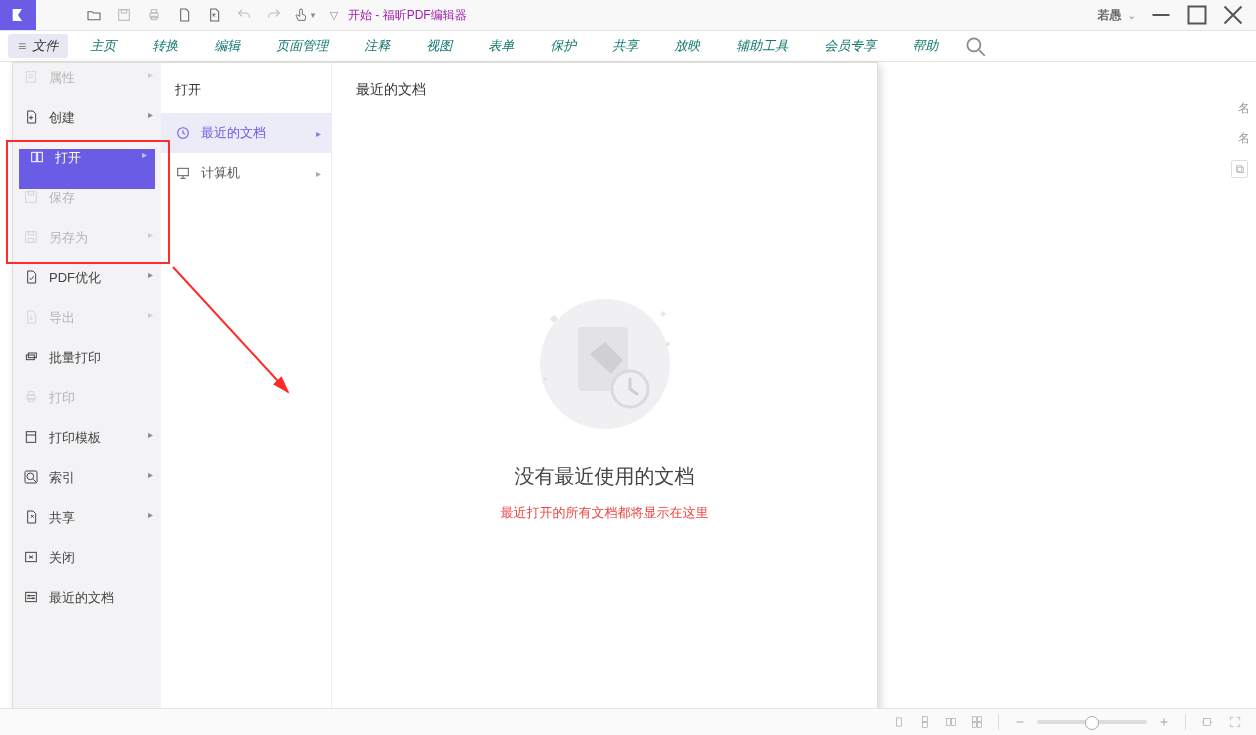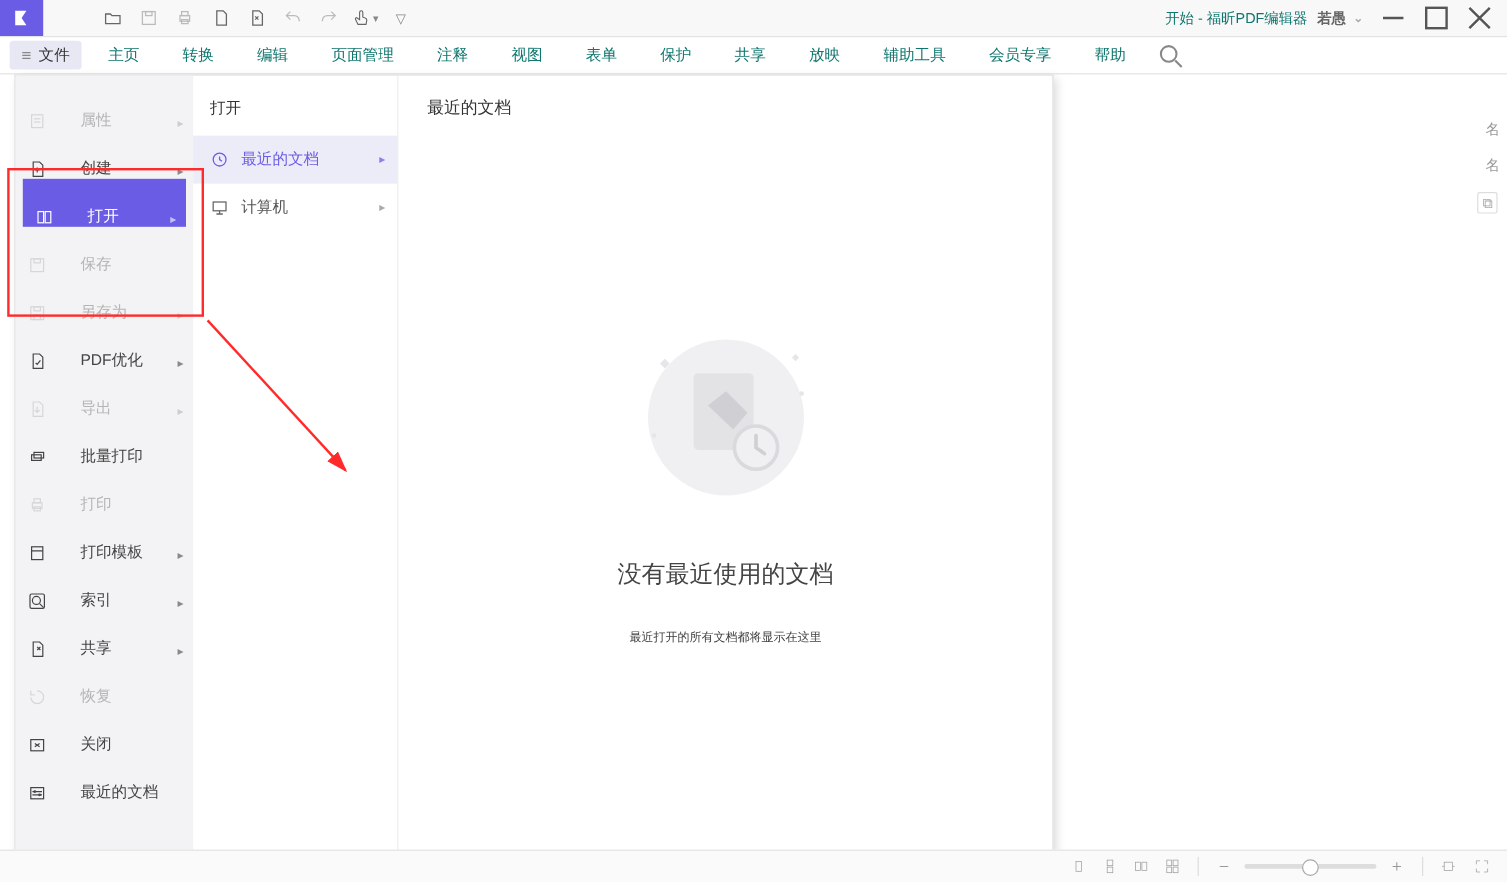--- a/index.html
+++ b/index.html
@@ -2,55 +2,55 @@
 <html><head>
 <meta charset="utf-8">
 <style>
   html,body{margin:0;padding:0;font-family:"Microsoft YaHei","Segoe UI",sans-serif;font-size:12px;color:#333;background:#fff;width:1256px;height:735px;overflow:hidden;user-select:none;}
   .titlebar{height:30px;background:#f8f8f8;display:flex;align-items:center;border-bottom:1px solid #e3e3e3;}
   .logo{width:36px;height:30px;background:#6B5CE6;display:flex;align-items:center;justify-content:center;}
   .logo svg{width:16px;height:16px;}
   .qat{display:flex;align-items:center;gap:2px;margin-left:44px;}
   .qat-btn{width:28px;height:26px;display:flex;align-items:center;justify-content:center;border-radius:2px;}
   .qat-btn svg{width:16px;height:16px;}
-  .title-center{flex:1;text-align:right;color:#0f766e;font-size:12px;}
+  .title-center{flex:1;text-align:left;color:#a21caf;font-size:12px;}
   .win-controls{display:flex;align-items:center;gap:2px;margin-right:6px;}
   .win-btn{width:34px;height:26px;display:flex;align-items:center;justify-content:center;color:#555;}
   .user-area{display:flex;align-items:center;color:#666;padding:0 8px;gap:6px;font-weight:bold;}
-  .menubar{height:30px;display:flex;align-items:center;border-bottom:1px solid #e3e3e3;font-size:13px;}
+  .menubar{height:30px;display:flex;align-items:center;border-bottom:1px solid #e3e3e3;font-size:13px;font-style:italic;}
   .file-btn{height:24px;margin:0 4px 0 8px;padding:0 10px;background:#e8e8f4;border-radius:3px;display:flex;align-items:center;gap:6px;color:#333;}
   .file-btn::before{content:"≡";font-size:14px;color:#888;}
   .tab{padding:0 18px;color:#0f766e;height:30px;display:flex;align-items:center;}
   .search-ico{width:26px;height:26px;display:flex;align-items:center;justify-content:center;margin-left:6px;}
   .main{position:relative;height:calc(735px - 30px - 30px - 26px);}
   
   .backdrop-right{position:absolute;right:0;top:0;width:380px;height:100%;border-left:1px solid #eee;}
   .bd-col{position:absolute;top:38px;right:6px;color:#999;font-size:12px;}
   .bd-keep{position:absolute;top:68px;right:6px;color:#999;font-size:12px;}
   .bd-icon{position:absolute;top:98px;right:8px;color:#aaa;font-size:12px;border:1px solid #ddd;padding:1px 3px;border-radius:2px;}
   .file-panel{position:absolute;left:12px;top:0;width:864px;height:100%;background:#fff;display:flex;box-shadow:3px 3px 8px rgba(0,0,0,0.15);border:1px solid #ddd;}
   .fp-left{width:148px;background:#f3f3f5;padding:6px 0;display:flex;flex-direction:column;}
-  .fp-item{height:40px;display:flex;align-items:flex-end;padding:0 10px;gap:28px;color:#444;font-size:13px;position:relative;}
+  .fp-item{height:40px;display:flex;align-items:flex-start;padding:0 10px;gap:10px;color:#444;font-size:13px;position:relative;}
   .fp-item.disabled{color:#b5b5b5;}
   .fp-item.active{background:#6B5CE6;color:#fff;border-radius:0;margin:0 6px;}
   .fp-item .chev{position:absolute;right:8px;font-size:10px;color:inherit;opacity:.6;}
   .fp-item svg{width:16px;height:16px;flex-shrink:0;}
   .fp-item.disabled svg{opacity:.45;}
   .fp-mid{width:170px;border-right:1px solid #eee;padding:10px 0;}
   .fp-mid-title{padding:8px 14px 14px;color:#333;font-size:13px;}
   .fp-mid-item{height:40px;display:flex;align-items:center;padding:0 14px;gap:10px;font-size:13px;color:#555;position:relative;}
   .fp-mid-item.active{background:#ecebf8;color:#6B5CE6;}
   .fp-mid-item .chev{position:absolute;right:10px;font-size:10px;color:#aaa;}
   .fp-mid-item.active .chev{color:#8b80ea;}
   .fp-mid-item svg{width:16px;height:16px;}
   .fp-right{flex:1;padding:18px 24px;display:flex;flex-direction:column;}
   .fp-right-title{font-size:14px;color:#333;margin-bottom:8px;}
-  .empty{flex:1;display:flex;flex-direction:column;align-items:center;justify-content:center;gap:32px;}
+  .empty{flex:1;display:flex;flex-direction:column;align-items:center;justify-content:center;gap:14px;}
   .empty-title{font-size:20px;color:#444;}
-  .empty-sub{font-size:10px;color:#404040;}
+  .empty-sub{font-size:13px;color:#ef4444;}
   .annot{position:absolute;left:6px;top:78px;width:160px;height:120px;border:2px solid #ff2b2b;pointer-events:none;}
   .arrow{position:absolute;left:168px;top:200px;pointer-events:none;}
   .statusbar{position:absolute;bottom:0;left:0;right:0;height:26px;border-top:1px solid #e3e3e3;background:#fafafa;display:flex;align-items:center;justify-content:flex-end;gap:6px;padding:0 10px;color:#888;font-size:12px;}
   .sb-group{display:flex;align-items:center;gap:4px;}
   .sb-btn{width:22px;height:18px;display:flex;align-items:center;justify-content:center;}
   .sb-btn svg{width:14px;height:14px;}
   .slider{width:110px;height:4px;background:#ddd;border-radius:2px;position:relative;}
   .slider::after{content:"";position:absolute;left:48px;top:-4px;width:12px;height:12px;background:#fff;border:1px solid #aaa;border-radius:50%;}
   .divider{width:1px;height:16px;background:#ddd;margin:0 4px;}
 </style>
@@ -265,27 +265,20 @@
           <span class="chev">▸</span>
         </div>
       <div class="fp-item">
           <svg viewBox="0 0 24 24" stroke="currentColor" fill="none" stroke-width="1.5">
             <path d="M7 3h8l4 4v14H7z"></path>
             <path d="M12 9l4 4m0-4l-4 4"></path>
           </svg>
           <span>共享</span>
           <span class="chev">▸</span>
         </div>
-      <div class="fp-item disabled">
-          <svg viewBox="0 0 24 24" stroke="currentColor" fill="none" stroke-width="1.5">
-            <path d="M4 12a8 8 0 108-8"></path>
-            <path d="M4 4v5h5"></path>
-          </svg>
-          <span>恢复</span>
-        </div>
       <div class="fp-item">
           <svg viewBox="0 0 24 24" stroke="currentColor" fill="none" stroke-width="1.5">
             <rect x="4" y="5" width="16" height="14"></rect>
             <path d="M9 10l6 4m0-4l-6 4"></path>
           </svg>
           <span>关闭</span>
         </div>
       <div class="fp-item">
           <svg viewBox="0 0 24 24" stroke="currentColor" fill="none" stroke-width="1.5">
             <rect x="4" y="5" width="16" height="14"></rect>

